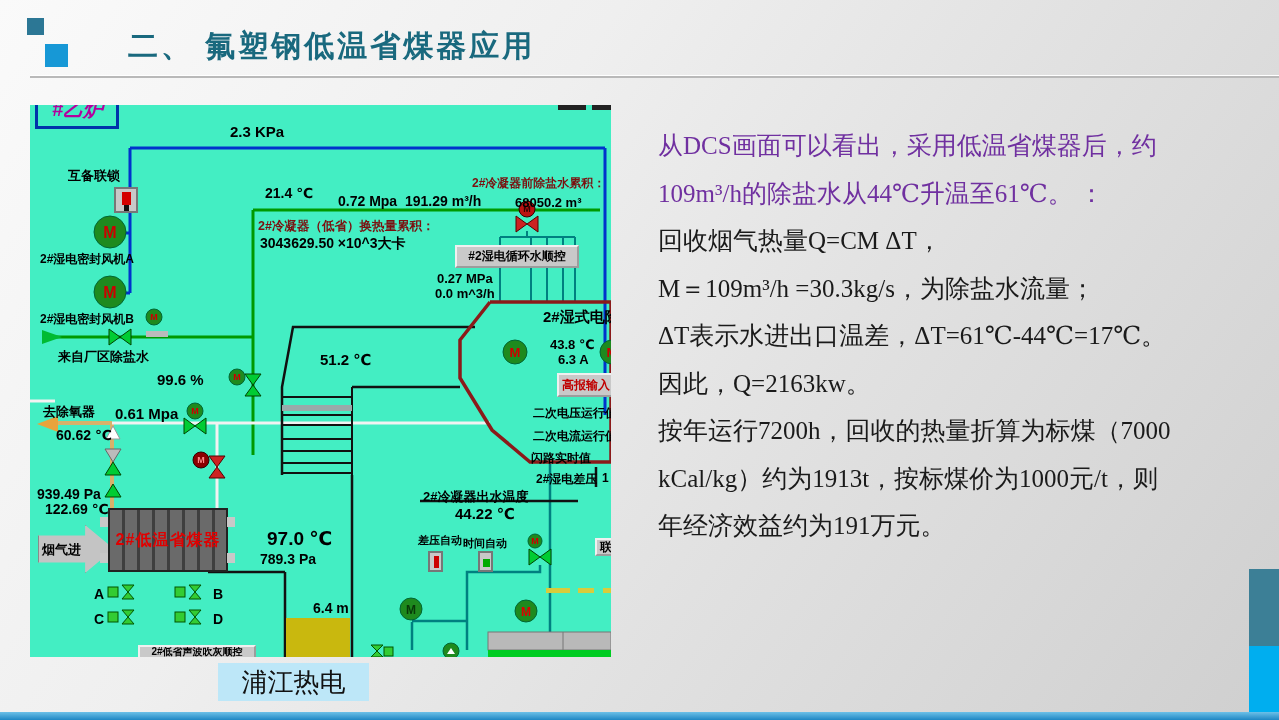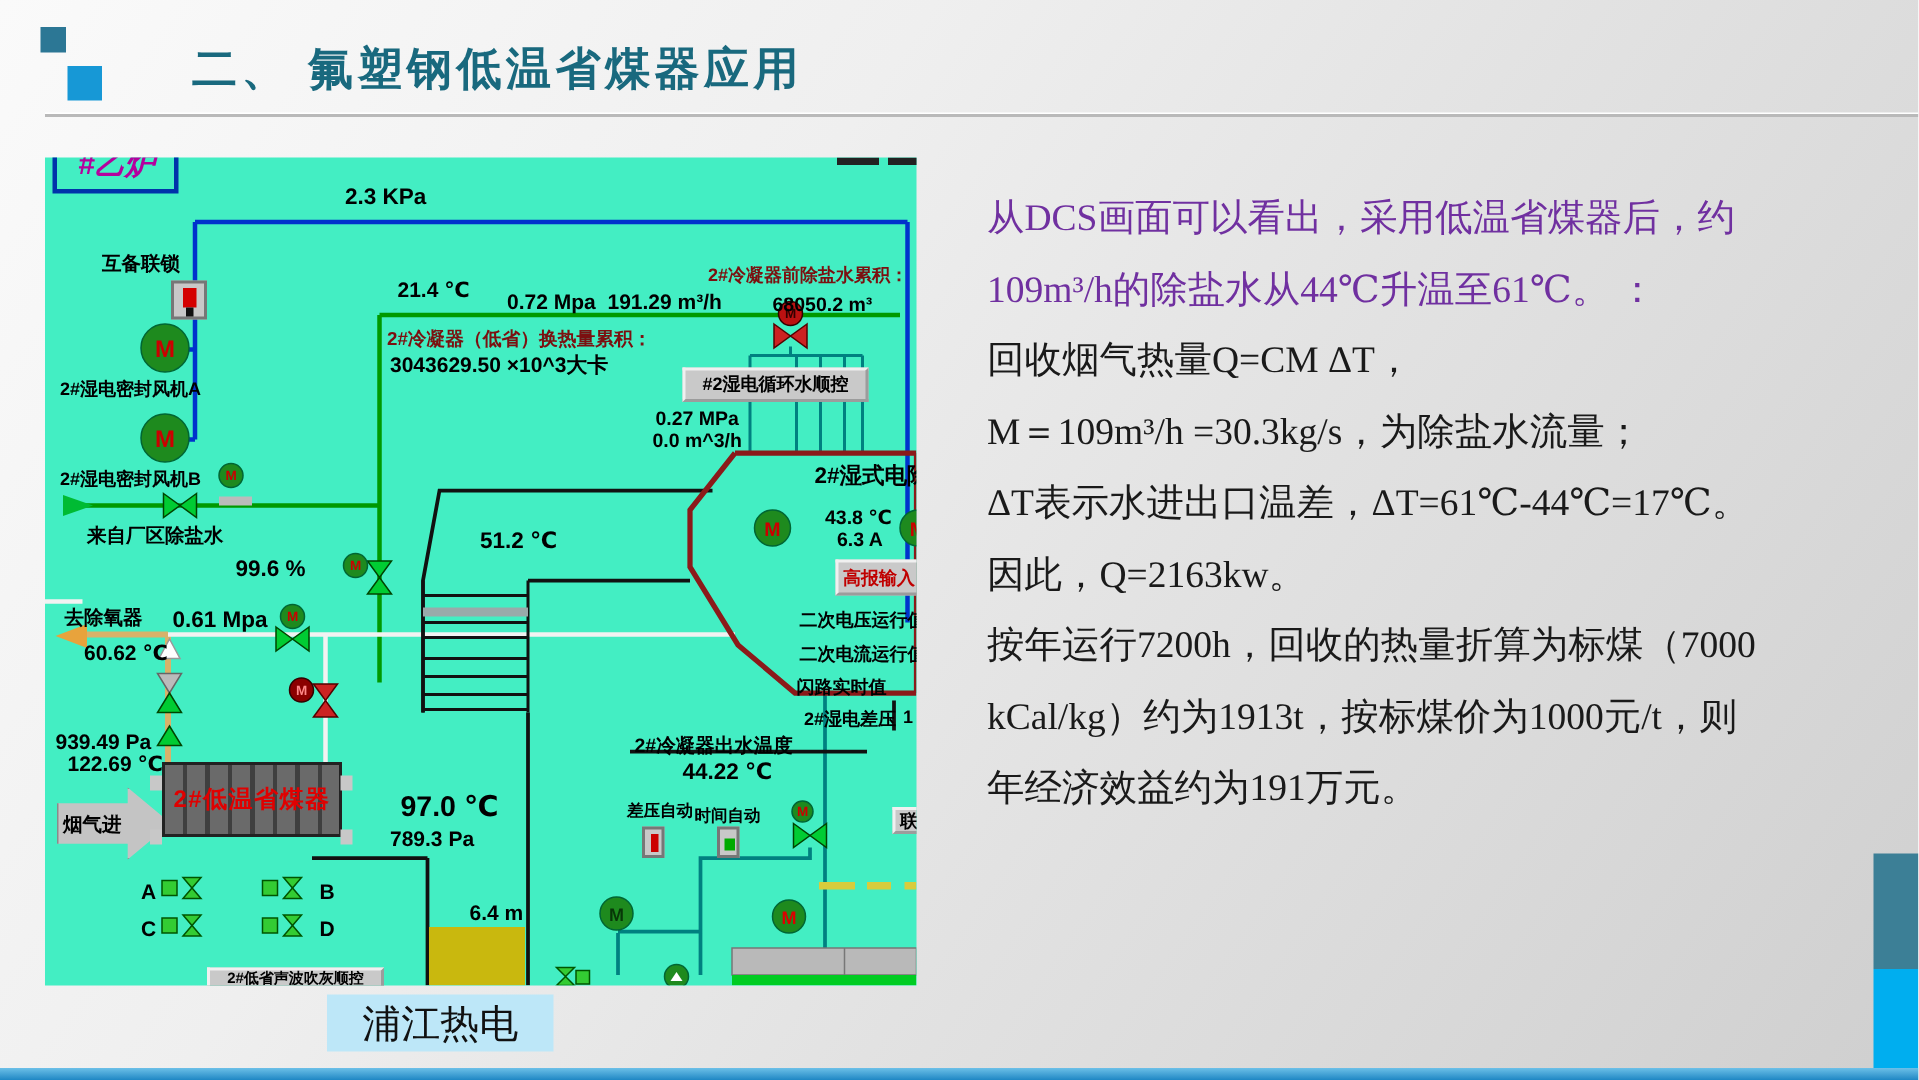--- a/index.html
+++ b/index.html
@@ -23,21 +23,21 @@
   .lb{position:absolute;font-weight:bold;color:#000;white-space:nowrap;font-size:13px;}
   .dkred{color:#7B1010;}
   .btn3d{position:absolute;background:#C9C9C9;border:2px outset #F0F0F0;font-weight:bold;
     font-size:12px;display:flex;align-items:center;justify-content:center;white-space:nowrap;box-sizing:border-box;margin-left:32px;}
   .furnacebox{position:absolute;left:5px;top:-14px;width:84px;height:38px;border:3px solid #0033AA;box-sizing:border-box;
     color:#B4009E;font-weight:bold;font-style:italic;font-size:20px;padding:2px 0 0 14px;}
   .toggle{position:absolute;background:#C8C8C8;border:2px solid #777;box-sizing:border-box;}
   .toggle .red{position:absolute;left:6px;top:3px;width:9px;height:13px;background:#D40000;}
   .toggle .blk{position:absolute;left:8px;top:16px;width:5px;height:6px;background:#111;}
   .mini-ind{position:absolute;background:#C8C8C8;border:2px solid #777;box-sizing:border-box;}
-  .econ{position:absolute;left:78px;top:403px;width:120px;height:50px;border:2px solid #222;box-sizing:border-box;
+  .econ{position:absolute;left:78px;top:403px;width:120px;height:64px;border:2px solid #222;box-sizing:border-box;
     background:repeating-linear-gradient(90deg,#6a6a6a 0 12px,#3f3f3f 12px 15px);
     display:flex;align-items:center;justify-content:center;}
   .econ span{color:#E00000;font-weight:bold;font-size:16px;letter-spacing:1px;}
   .lug{position:absolute;width:8px;height:10px;background:#C8C8C8;}
   .frag{position:absolute;background:#222;height:5px;top:0;}
   
   .caption{position:absolute;left:218px;top:663px;width:151px;height:38px;background:#BDE7F8;
     display:flex;align-items:center;justify-content:center;font-size:26px;color:#111;}
   .bar-bottom{position:absolute;left:0;top:712px;width:1279px;height:8px;background:linear-gradient(#6cc0e8,#1f87c4);}
   .bar-teal{position:absolute;left:1249px;top:569px;width:30px;height:77px;background:#3C7F96;}

